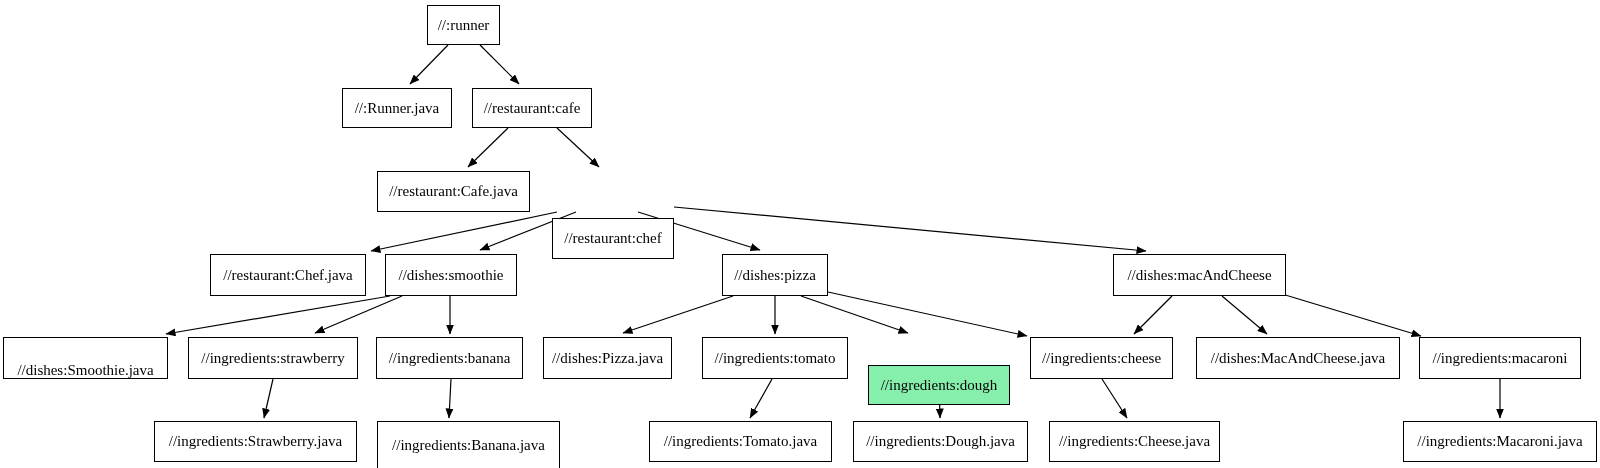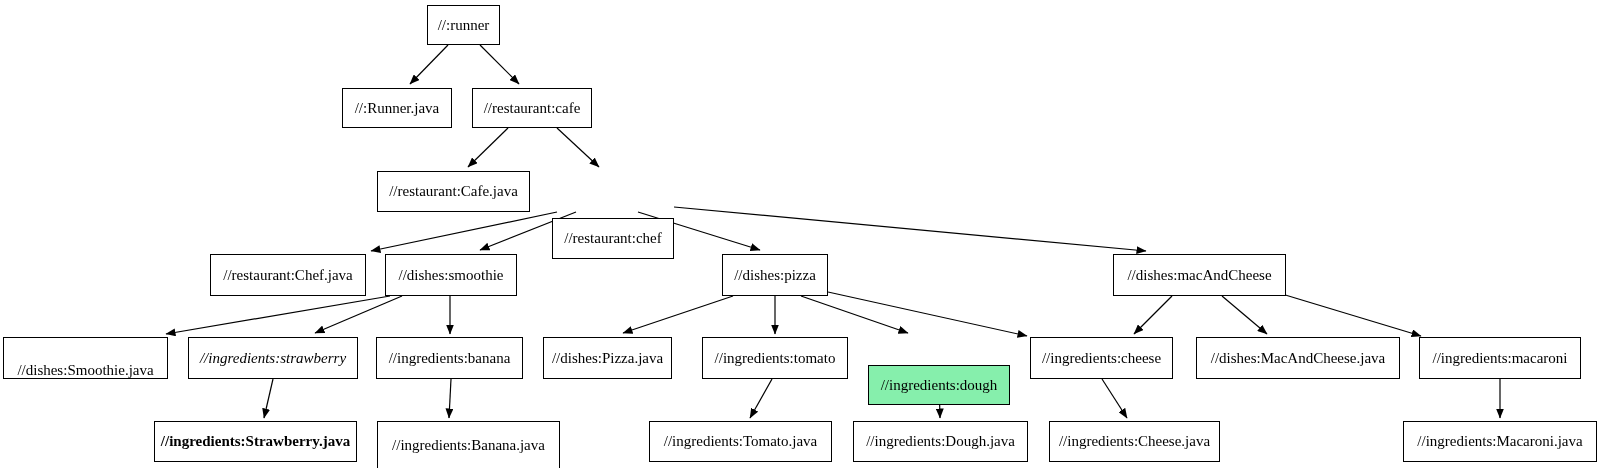--- a/index.html
+++ b/index.html
@@ -91,21 +91,21 @@
       </div>
       <div class="node" style="left: 722px; top: 254px; width: 106px; height: 42px; background: rgb(255, 255, 255); border-color: rgb(0, 0, 0);">
         <span>//dishes:pizza</span>
       </div>
       <div class="node" style="left: 1113px; top: 254px; width: 173px; height: 42px; background: rgb(255, 255, 255); border-color: rgb(0, 0, 0);">
         <span>//dishes:macAndCheese</span>
       </div>
       <div class="node" style="left: 3px; top: 337px; width: 165px; height: 42px; background: rgb(255, 255, 255); border-color: rgb(0, 0, 0); align-items: flex-end;">
         <span>//dishes:Smoothie.java</span>
       </div>
-      <div class="node" style="left: 188px; top: 337px; width: 170px; height: 42px; background: rgb(255, 255, 255); border-color: rgb(0, 0, 0); font-style: italic;">
+      <div class="node" style="left: 188px; top: 337px; width: 170px; height: 42px; background: rgb(255, 255, 255); border-color: rgb(0, 0, 0);">
         <span>//ingredients:strawberry</span>
       </div>
       <div class="node" style="left: 376px; top: 337px; width: 147px; height: 42px; background: rgb(255, 255, 255); border-color: rgb(0, 0, 0);">
         <span>//ingredients:banana</span>
       </div>
       <div class="node" style="left: 543px; top: 337px; width: 129px; height: 42px; background: rgb(255, 255, 255); border-color: rgb(0, 0, 0);">
         <span>//dishes:Pizza.java</span>
       </div>
       <div class="node" style="left: 702px; top: 337px; width: 146px; height: 42px; background: rgb(255, 255, 255); border-color: rgb(0, 0, 0);">
         <span>//ingredients:tomato</span>
@@ -115,21 +115,21 @@
       </div>
       <div class="node" style="left: 1030px; top: 337px; width: 143px; height: 42px; background: rgb(255, 255, 255); border-color: rgb(0, 0, 0);">
         <span>//ingredients:cheese</span>
       </div>
       <div class="node" style="left: 1196px; top: 337px; width: 204px; height: 42px; background: rgb(255, 255, 255); border-color: rgb(0, 0, 0);">
         <span>//dishes:MacAndCheese.java</span>
       </div>
       <div class="node" style="left: 1419px; top: 337px; width: 162px; height: 42px; background: rgb(255, 255, 255); border-color: rgb(0, 0, 0); text-align: right;">
         <span>//ingredients:macaroni</span>
       </div>
-      <div class="node" style="left: 154px; top: 421px; width: 203px; height: 41px; background: rgb(255, 255, 255); border-color: rgb(0, 0, 0); font-weight: bold;">
+      <div class="node" style="left: 154px; top: 421px; width: 203px; height: 41px; background: rgb(255, 255, 255); border-color: rgb(0, 0, 0);">
         <span>//ingredients:Strawberry.java</span>
       </div>
       <div class="node" style="left: 377px; top: 421px; width: 183px; height: 48px; background: rgb(255, 255, 255); border-color: rgb(0, 0, 0);">
         <span>//ingredients:Banana.java</span>
       </div>
       <div class="node" style="left: 649px; top: 421px; width: 183px; height: 41px; background: rgb(255, 255, 255); border-color: rgb(0, 0, 0);">
         <span>//ingredients:Tomato.java</span>
       </div>
       <div class="node" style="left: 853px; top: 421px; width: 175px; height: 41px; background: rgb(255, 255, 255); border-color: rgb(0, 0, 0);">
         <span>//ingredients:Dough.java</span>

